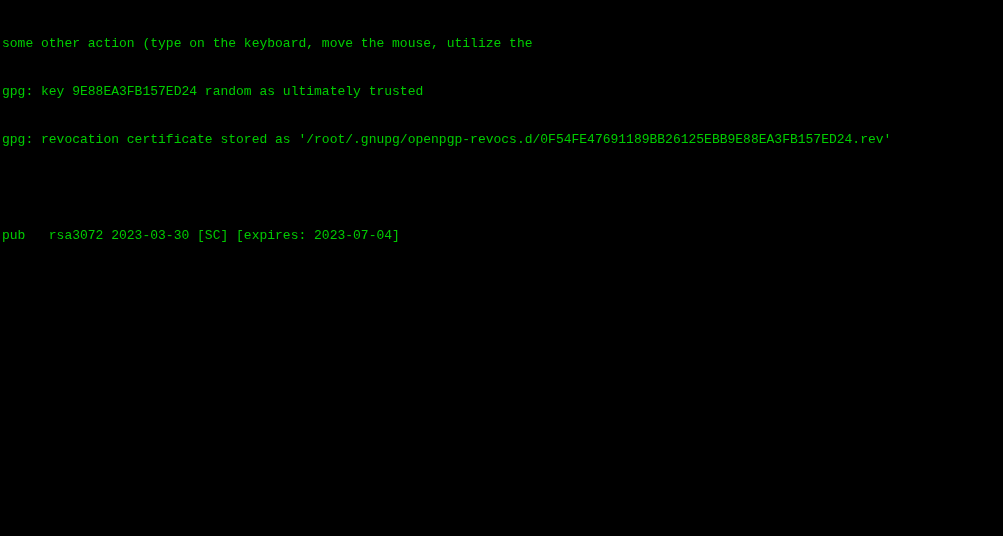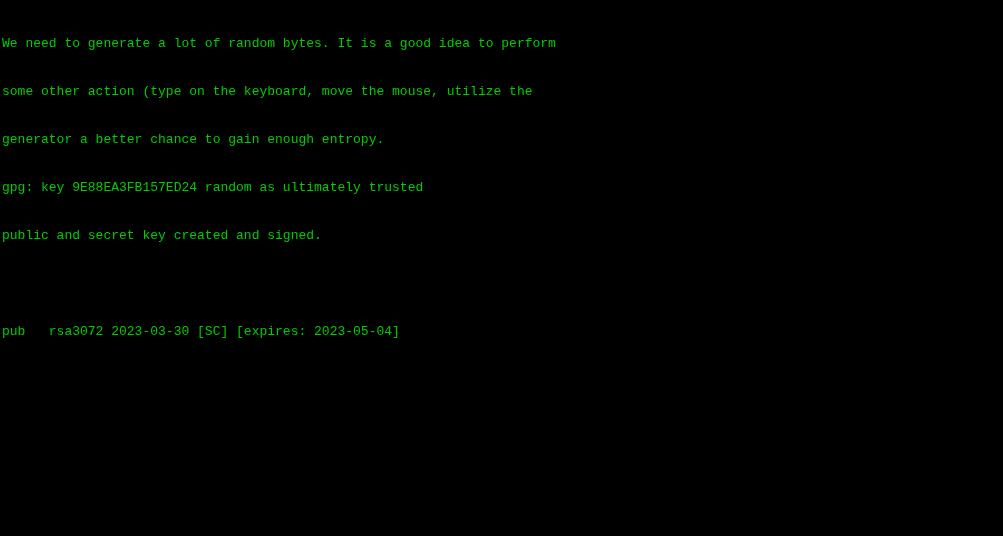--- a/index.html
+++ b/index.html
@@ -16,23 +16,21 @@
     .pane-top {
       padding: 4px 2px 2px 2px;
       white-space: pre;
     }
     .line { min-height: 16px; }
   </style>
 </head>
 <body>
 
 <div class="pane-top">
-  <div class="line">We need to generate a lot of random bytes. It is a good idea to perform</div>
   <div class="line">some other action (type on the keyboard, move the mouse, utilize the</div>
-  <div class="line">generator a better chance to gain enough entropy.</div>
   <div class="line">gpg: key 9E88EA3FB157ED24 random as ultimately trusted</div>
-  <div class="line">public and secret key created and signed.</div>
+  <div class="line">gpg: revocation certificate stored as '/root/.gnupg/openpgp-revocs.d/0F54FE47691189BB26125EBB9E88EA3FB157ED24.rev'</div>
   <div class="line"></div>
-  <div class="line">pub   rsa3072 2023-03-30 [SC] [expires: 2023-05-04]</div>
+  <div class="line">pub   rsa3072 2023-03-30 [SC] [expires: 2023-07-04]</div>
   
   
   
 </div>
 
 </body></html>

